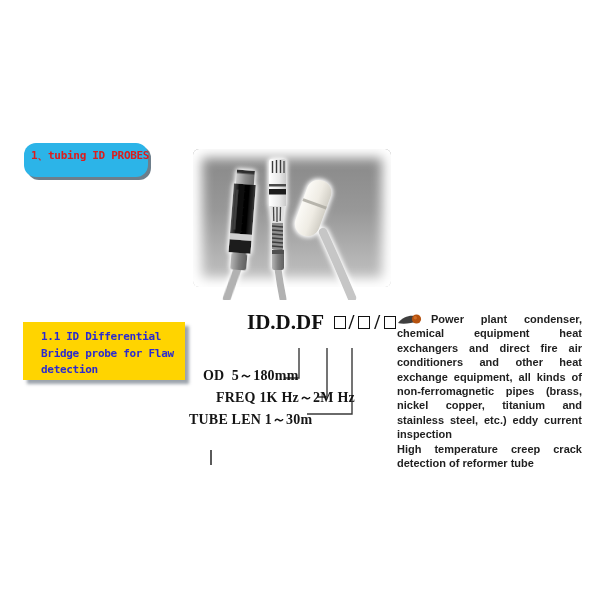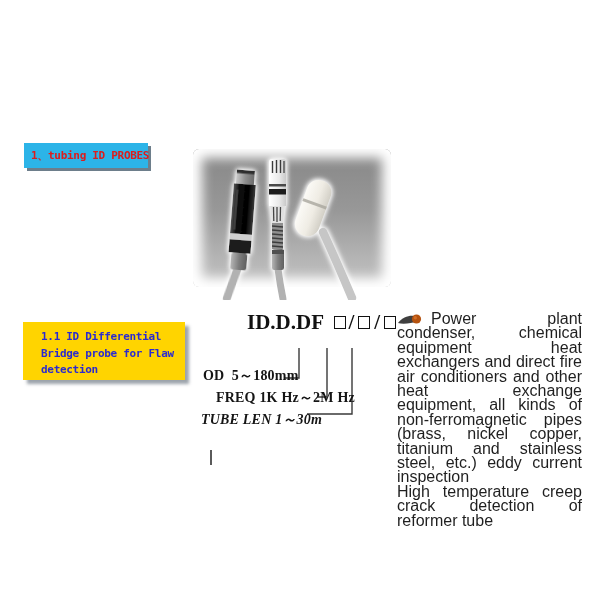--- a/index.html
+++ b/index.html
@@ -2,23 +2,24 @@
 <html><head>
 <meta charset="utf-8">
 <style>
   html,body{margin:0;padding:0;}
   body{
     width:600px;height:600px;position:relative;background:#ffffff;
     font-family:"Liberation Sans",sans-serif;overflow:hidden;
   }
   
   .banner{
-    position:absolute;left:24px;top:143px;width:124px;height:25px;
+    position:absolute;left:24px;top:143px;width:124px;height:34px;
     background:#2cb4e8;
     box-shadow:3px 3px 0 rgba(72,94,110,0.8);
+    border-radius:12px;
   }
   .banner span{
     display:block;padding-left:7px;line-height:25px;
     font-family:"DejaVu Sans Mono",monospace;font-weight:bold;font-size:11px;
     color:#dd1c1c;white-space:nowrap;letter-spacing:-0.3px;
   }
   
   .photo{position:absolute;left:193px;top:146px;width:198px;height:154px;}
   .photo-bg{
     position:absolute;left:0;top:3px;width:198px;height:138px;border-radius:6px;
@@ -51,27 +52,27 @@
   .model .pbox.b3{margin-left:4px;}
   
   .connectors{position:absolute;left:200px;top:340px;}
   
   .spec{
     position:absolute;font-family:"Liberation Serif",serif;font-weight:bold;
     font-size:14px;color:#151515;white-space:pre;letter-spacing:0.2px;
   }
   .spec.od{left:203px;top:367px;}
   .spec.freq{left:216px;top:389px;}
-  .spec.tube{left:201px;top:411px;font-style:italic;}
+  .spec.tube{left:189px;top:411px;}
   
   .cursor-bar{position:absolute;left:210px;top:450px;width:2px;height:15px;background:#5a5a5a;}
   
   .apps{
     position:absolute;left:397px;top:312px;width:185px;
-    font-family:"Liberation Sans",sans-serif;font-weight:normal;font-size:16px;
+    font-family:"Liberation Sans",sans-serif;font-weight:bold;font-size:11px;
     line-height:14.4px;color:#1f1f1f;
   }
   .apps p{margin:0;text-align:justify;}
   .apps .bullet-icon{
     float:left;width:26px;height:12px;margin:2px 8px 0 0;
   }
 </style>
 </head>
 <body>
 

